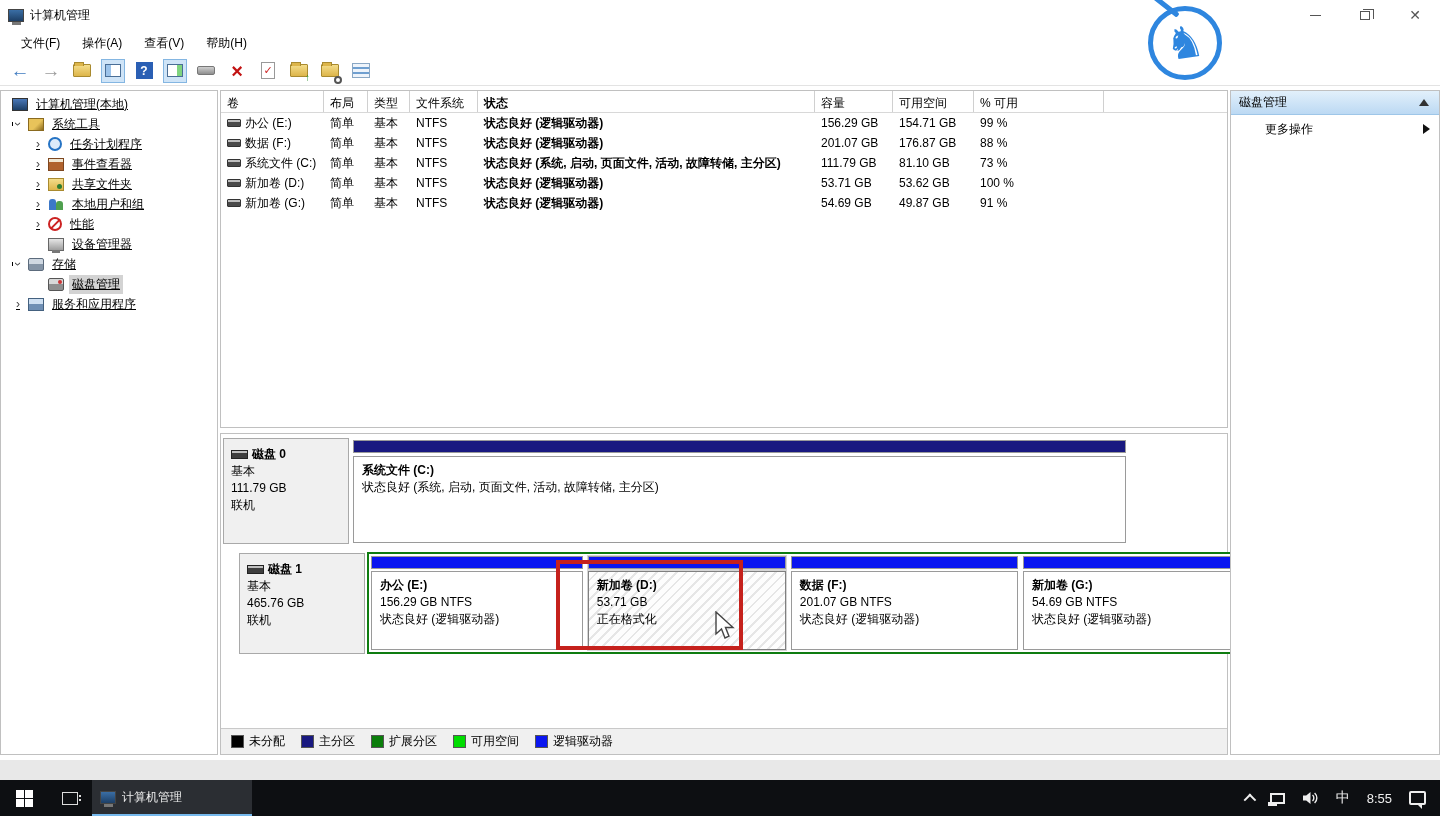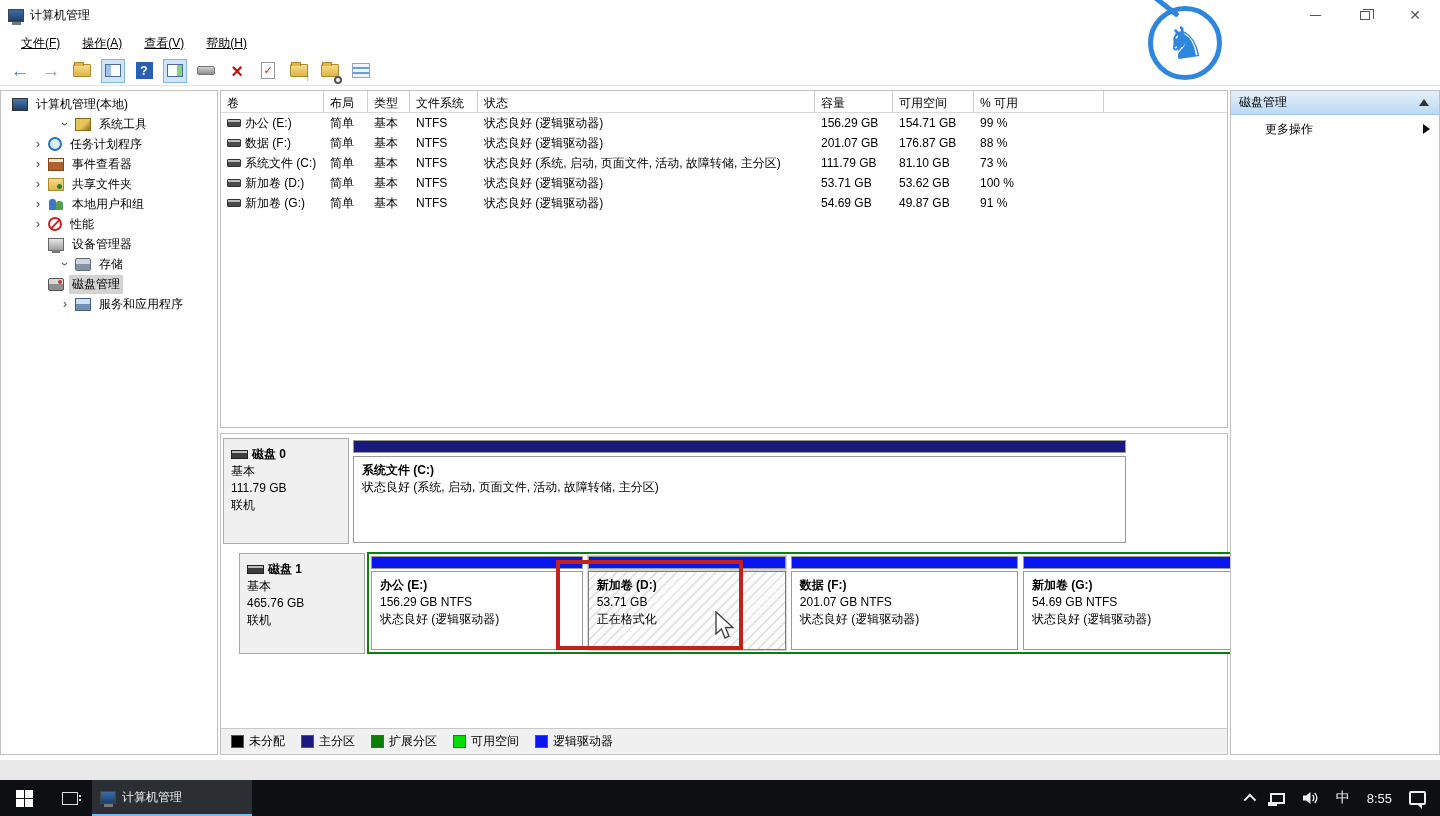--- a/index.html
+++ b/index.html
@@ -18,21 +18,21 @@
   .title-text { font-size:12px; }
   .win-controls { position:absolute; right:0; top:0; height:30px; display:flex; }
   .wbtn { width:50px; height:30px; display:flex; align-items:center; justify-content:center; color:#555; }
   .glyph-min { width:11px; height:1px; background:#555; display:block; }
   .glyph-max { width:10px; height:9px; border:1px solid #555; position:relative; background:#fff; }
   .glyph-max::before { content:""; position:absolute; left:2px; top:-3px; width:10px; height:9px; border:1px solid #555; border-bottom:none; border-left:none; }
   .glyph-close { font-size:14px; line-height:1; }
 
   
   .menubar { position:absolute; left:0; top:30px; width:100%; height:26px; background:#fff; display:flex; align-items:center; padding-left:10px; }
-  .menu-item { padding:4px 11px;text-decoration:underline; }
+  .menu-item { padding:4px 11px; }
 
   
   .toolbar { position:absolute; left:0; top:56px; width:100%; height:30px; background:#fff; border-bottom:1px solid #e3e3e3; display:flex; align-items:center; gap:7px; padding-left:8px; }
   .tb { width:24px; height:24px; display:flex; align-items:center; justify-content:center; position:relative; }
   .tb-hl { background:#cfe4f7; border:1px solid #84b6e2; }
   .arrow-glyph { font-size:19px; font-weight:bold; line-height:1; }
   .a-back { color:#3f7bc0; } .a-fwd { color:#9a9a9a; }
   .mini-folder { width:18px; height:13px; background:linear-gradient(#f4dd8a,#ddb54a); border:1px solid #a98a2f; border-radius:1px; position:relative; }
   .mini-folder::before { content:""; position:absolute; left:0; top:-3px; width:8px; height:3px; background:#ddb54a; border:1px solid #a98a2f; border-bottom:none; }
   .ovl { position:absolute; font-size:10px; font-weight:bold; line-height:1; }
@@ -42,24 +42,24 @@
   .win-glyph::before { content:""; position:absolute; top:0; bottom:0; width:5px; background:#9cc3ea; }
   .wg-left::before { left:0; } .wg-right::before { right:0; background:#7fd47f; }
   .help-glyph { width:17px; height:17px; background:#2a5fb4; color:#fff; font-weight:bold; font-size:12px; display:flex; align-items:center; justify-content:center; }
   .tool-gray { width:18px; height:9px; background:linear-gradient(#cfcfcf,#8f8f8f); border:1px solid #777; border-radius:2px; }
   .x-glyph { color:#c21313; font-size:20px; font-weight:bold; line-height:1; }
   .doc-check { width:14px; height:17px; background:#fff; border:1px solid #999; display:flex; align-items:center; justify-content:center; color:#cc2222; font-weight:bold; font-size:11px; }
   .checklist-glyph { width:18px; height:15px; border:1px solid #8aa7c4; background:repeating-linear-gradient(#eef4fb 0 3px, #6f9fd0 3px 5px); }
 
   
   .tree-pane { position:absolute; left:0; top:90px; width:218px; height:665px; background:#fff; border:1px solid #c0c0c0; padding-top:3px; }
-  .tree-item { height:20px; display:flex; align-items:center; white-space:nowrap; }
+  .tree-item { height:20px; display:flex; align-items:center; white-space:nowrap;text-decoration:underline; }
   .chev { width:10px; text-align:center; color:#444; font-size:12px; display:inline-block; }
   .chev-exp { transform:rotate(90deg); }
-  .ind-r { padding-left:6px; } .ind-1 { padding-left:12px;margin-left:47px; } .ind-2 { padding-left:32px; }
+  .ind-r { padding-left:6px; } .ind-1 { padding-left:12px; } .ind-2 { padding-left:32px; }
   .ticon { width:16px; height:13px; margin:0 5px 0 5px; display:inline-block; position:relative; flex:none; }
   .ti-computer { background:linear-gradient(#4a78b8,#1d3f66); border:1px solid #333; }
   .ti-tools { background:linear-gradient(135deg,#e8c35a 55%,#8a6a1f); border:1px solid #8a6a1f; }
   .ti-clock { width:14px; height:14px; border-radius:50%; background:#dcebfa; border:2px solid #2573c4; }
   .ti-eventlog { background:linear-gradient(#f0e6d2 30%,#b0622e 30%); border:1px solid #7d461f; }
   .ti-sharedfolder { background:linear-gradient(#f4dd8a,#ddb54a); border:1px solid #a98a2f; }
   .ti-sharedfolder::after { content:""; position:absolute; right:1px; bottom:1px; width:5px; height:5px; border-radius:50%; background:#2e7d32; }
   .ti-users { background:transparent; }
   .ti-users::before { content:""; position:absolute; left:1px; top:1px; width:7px; height:11px; background:#3c78c8; border-radius:3px 3px 0 0; }
   .ti-users::after { content:""; position:absolute; right:1px; top:3px; width:7px; height:9px; background:#4fa04f; border-radius:3px 3px 0 0; }
@@ -74,21 +74,21 @@
   .tree-label { padding:1px 3px; }
   .tree-sel { background:#d3d3d3; }
 
   
   .vol-pane { position:absolute; left:220px; top:90px; width:1008px; height:338px; background:#fff; border:1px solid #c0c0c0; overflow:hidden; }
   .vhead { display:flex; height:22px; border-bottom:1px solid #d8d8d8; align-items:stretch; }
   .hc { border-right:1px solid #d0d0d0; padding:4px 0 0 6px; white-space:nowrap; overflow:hidden; }
   .vrow { display:flex; height:20px; align-items:center; }
   .c { padding-left:6px; white-space:nowrap; overflow:hidden; flex:none; }
   .c0 { width:103px; display:flex; align-items:center; gap:4px; }
-  .c1 { width:44px; } .c2 { width:42px; } .c3 { width:68px; } .c4 { width:337px; }
+  .c1 { width:44px; } .c2 { width:42px; } .c3 { width:68px; } .c4 { width:337px;font-weight:bold; }
   .c5 { width:78px; } .c6 { width:81px; } .c7 { width:130px; } .cf { flex:1; border-right:none; }
   .vol-ico { width:14px; height:8px; flex:none; background:linear-gradient(#bfbfbf 35%,#4a4a4a 35%); border:1px solid #333; border-radius:1px; }
 
   
   .graph-pane { position:absolute; left:220px; top:433px; width:1008px; height:322px; background:#fff; border:1px solid #c0c0c0; }
   .disk-row { position:absolute; left:2px; width:1000px; }
   .dlabel { position:absolute; left:0; width:126px; background:#f0f0f0; border:1px solid #a9a9a9; padding:7px 0 0 7px; line-height:17px; }
   .dname { font-weight:bold; display:flex; align-items:center; gap:4px; }
   .disk-ico { width:17px; height:9px; background:linear-gradient(#bfbfbf 35%,#3e3e3e 35%); border:1px solid #222; }
   .dgraph { position:absolute; left:130px; }

